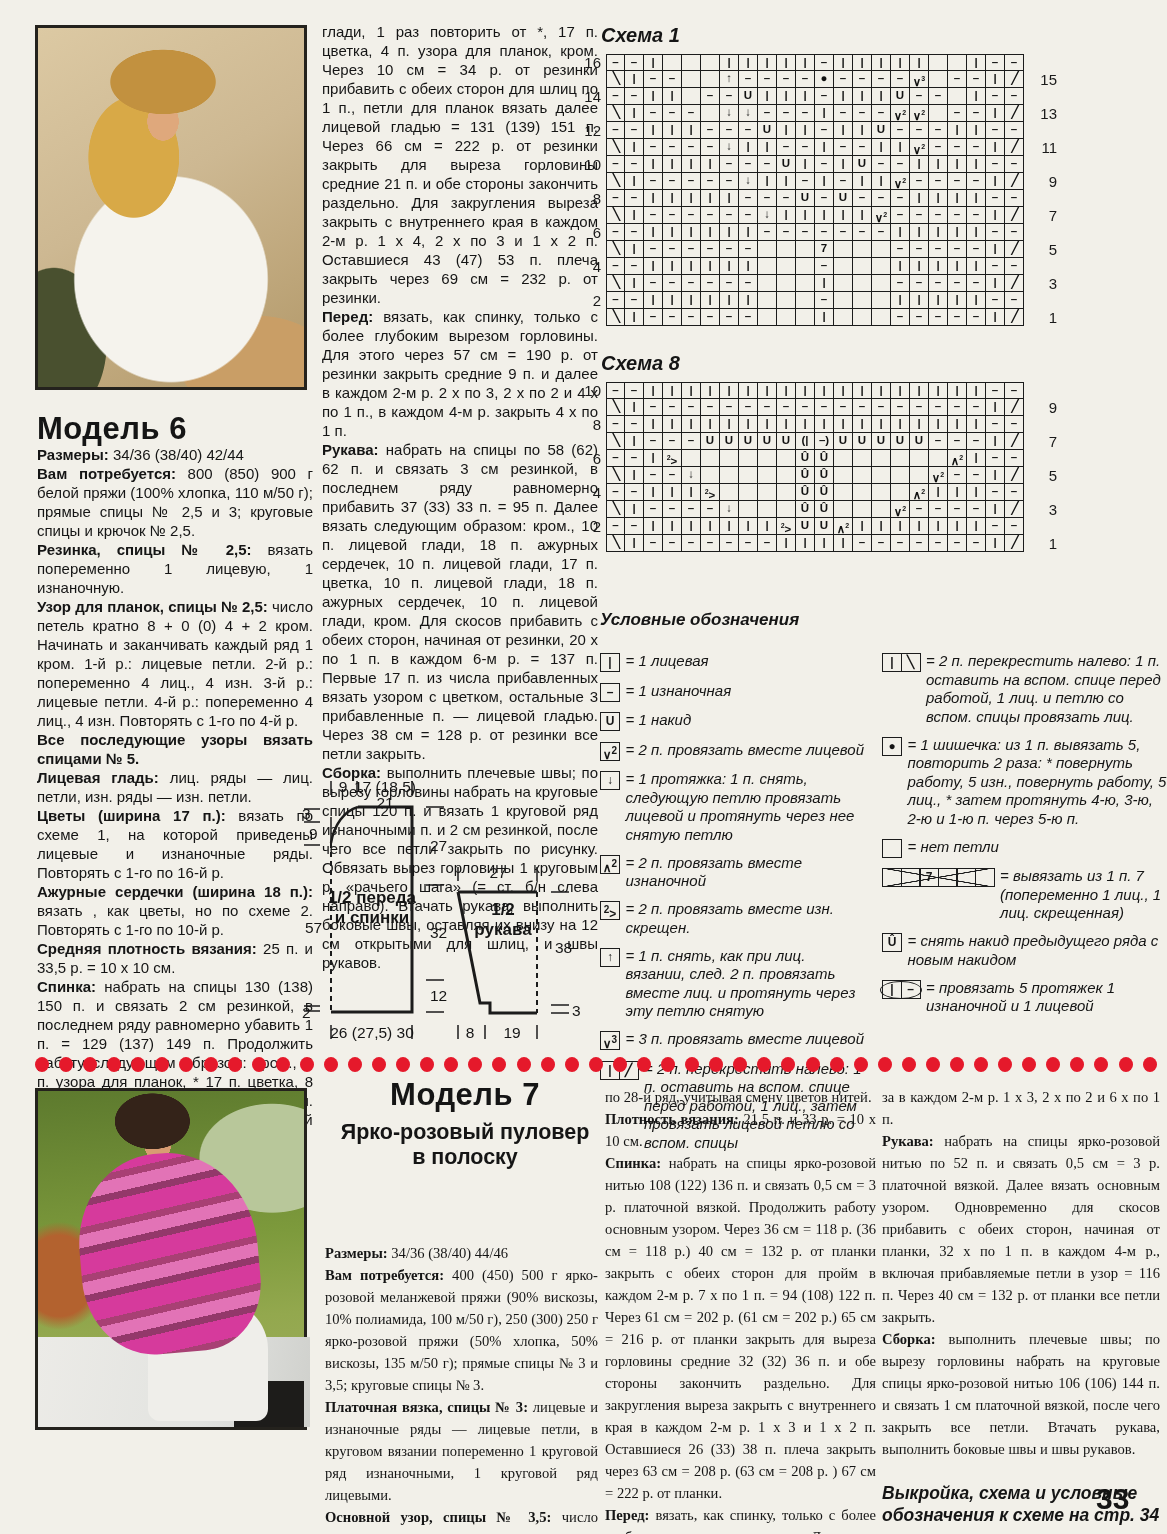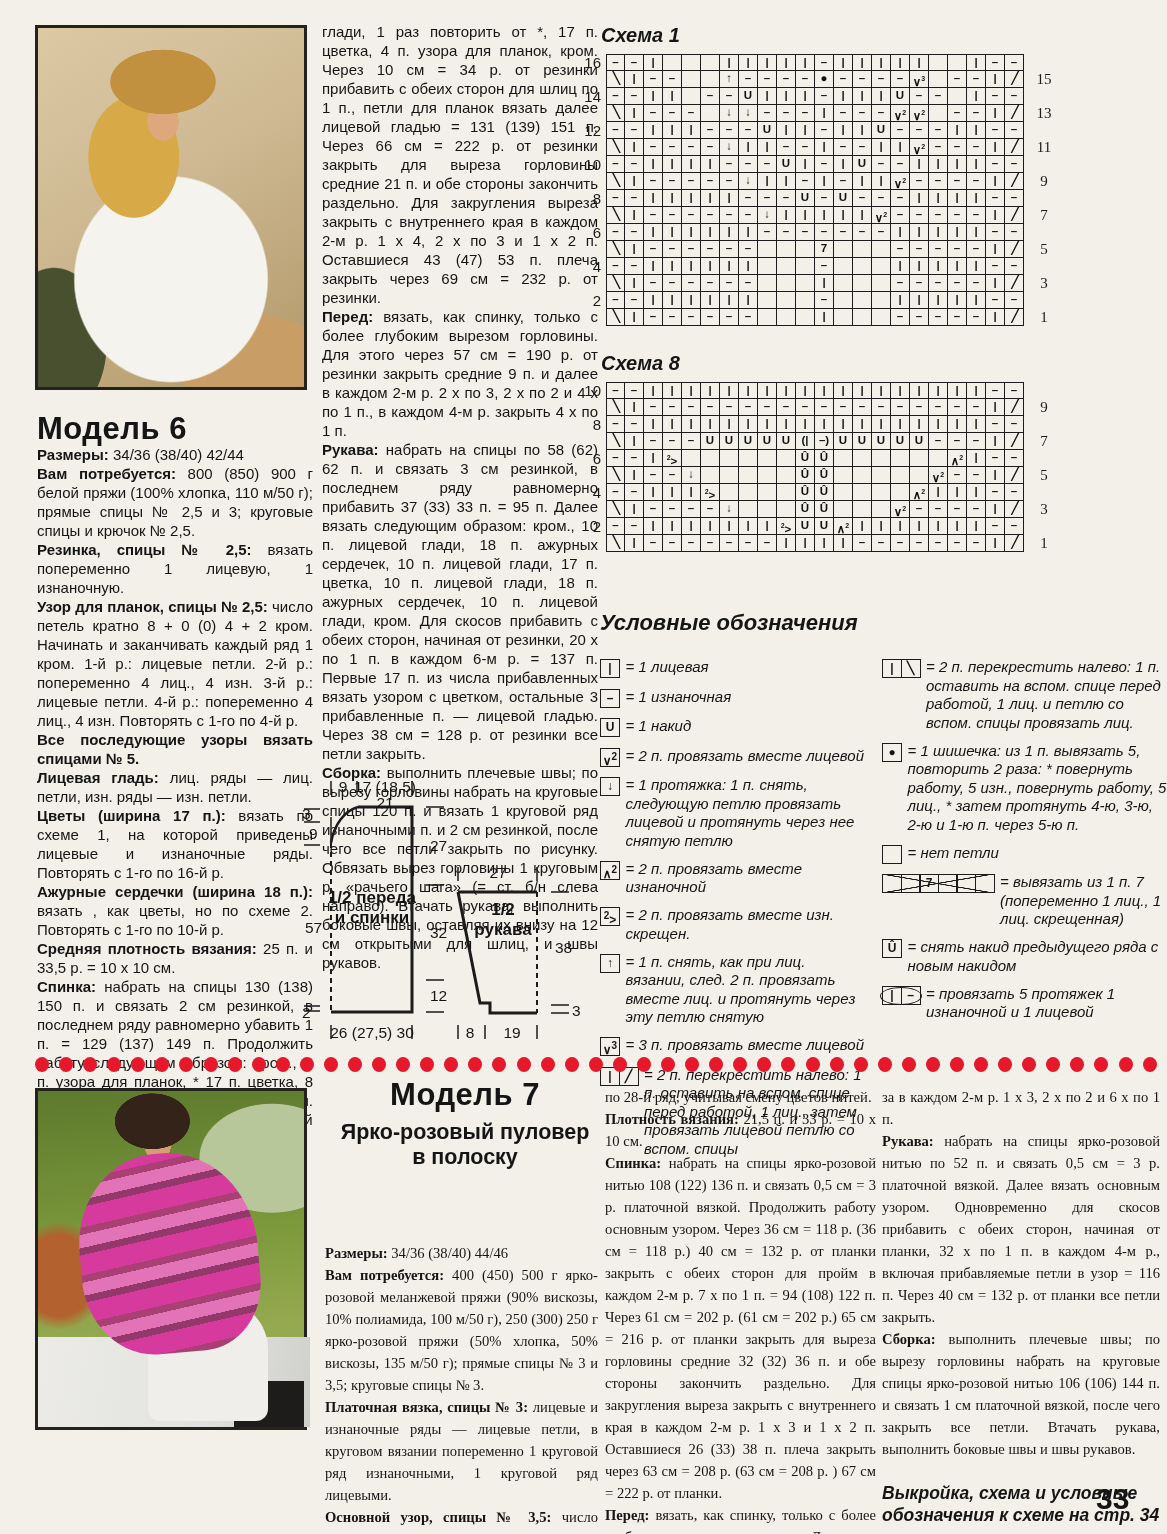--- a/index.html
+++ b/index.html
@@ -69,35 +69,35 @@
     text-align:left;
   }
   
   .chart{position:absolute;}
   .chart1{left:575px;top:24px;}
   .chart2{left:575px;top:352px;}
   .chart-title{font-size:20px;font-weight:bold;font-style:italic;margin:0 0 7px 26px;}
   .chart-row{display:flex;align-items:stretch;}
   .rnum{width:26px;font-size:15px;line-height:17px;color:#1a1a1a;}
   .rnum.left{text-align:right;padding-right:5px;}
-  .rnum.right{text-align:center;padding-left:7px;font-family:Liberation Serif, serif;}
+  .rnum.right{text-align:right;padding-left:7px;}
   .cells{display:flex;}
   .cell{
     width:19px;height:17px;box-sizing:border-box;
     border-right:1px solid #1c1c1c;border-bottom:1px solid #1c1c1c;
     font-size:11.5px;font-weight:bold;line-height:15px;text-align:center;
     color:#111;overflow:hidden;
   }
   .cells .cell:first-child{border-left:1px solid #1c1c1c;}
   .chart-row:first-of-type .cell{border-top:1px solid #1c1c1c;}
   .cell sup{font-size:7px;vertical-align:super;}
   .cell.code-L,.cell.code-r{letter-spacing:-2px;}
   
   .legend{position:absolute;left:600px;top:610px;width:567px;}
-  .legend-title{font-size:22px;font-weight:bold;font-style:italic;margin:0 0 22px 0;}
+  .legend-title{font-size:17px;font-weight:bold;font-style:italic;margin:0 0 22px 0;}
   .legend-cols{display:flex;gap:16px;align-items:flex-start;}
   .legend-col{display:flex;flex-direction:column;}
   .legend-col.lc-left{width:266px;}
   .legend-col.lc-right{width:285px;}
   .legend-item{display:flex;gap:7px;margin-bottom:9.5px;align-items:flex-start;}
   .sym-wrap{display:flex;position:relative;flex:none;margin-top:1px;}
   .sym-box{
     width:20px;height:19px;box-sizing:border-box;border:1.5px solid #1c1c1c;
     font-size:12px;font-weight:bold;line-height:16px;text-align:center;margin-right:-1.5px;
   }

